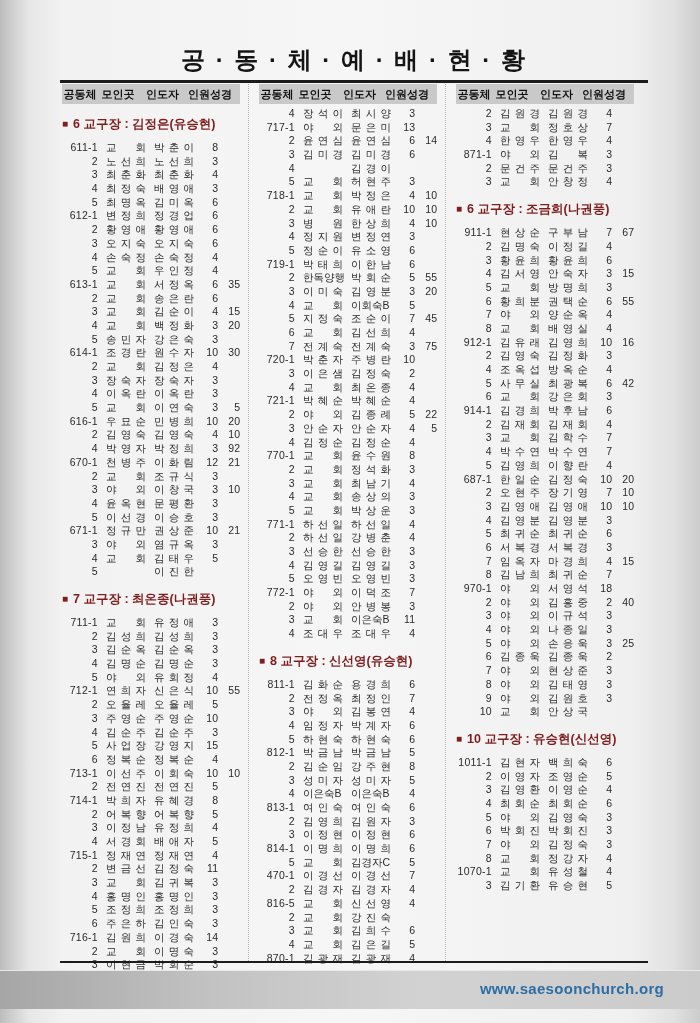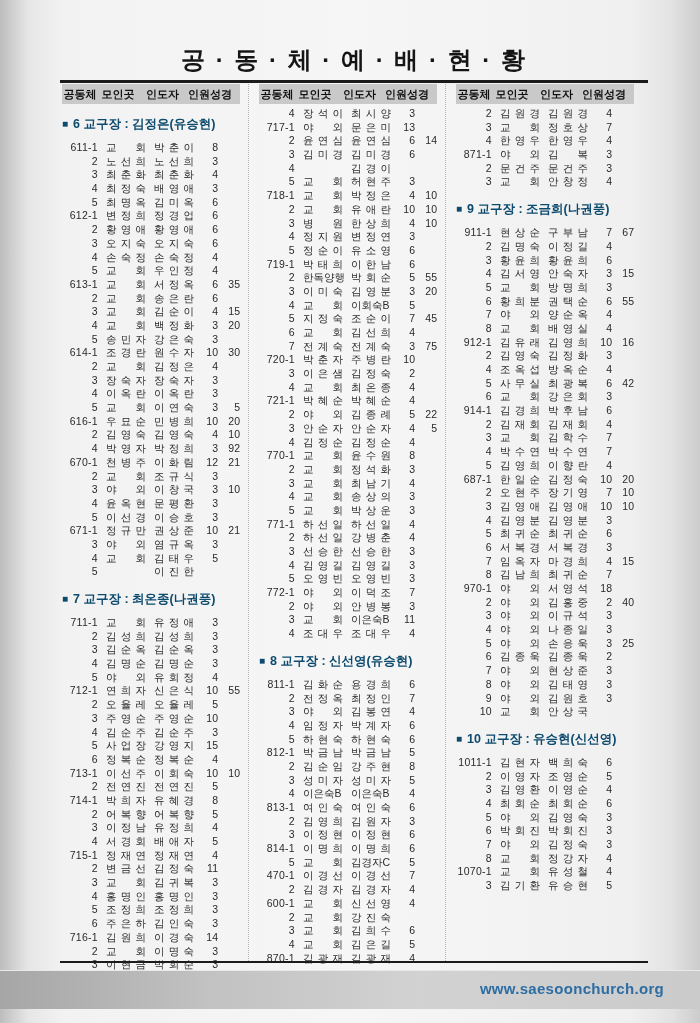--- a/index.html
+++ b/index.html
@@ -24,21 +24,21 @@
     font-weight:bold;font-size:11px;color:#111;margin-bottom:3px;white-space:nowrap;
   }
   .hc{display:block;}
   .h-code{width:36px;text-align:center;}
   .h-place{width:40px;margin-left:0;text-align:center;}
   .h-leader{width:40px;margin-left:8px;}
   .h-n1{width:24px;text-align:right;}
   .h-n2{width:22px;text-align:right;}
   .sec{
     margin:12px 0 10px;height:15px;line-height:15px;
-    font-size:12.5px;font-weight:bold;color:#0c4a6e;white-space:nowrap;
+    font-size:12.5px;font-weight:bold;color:#7f1d1d;white-space:nowrap;
   }
   .sec .bullet{font-size:10px;margin-right:5px;vertical-align:1px;}
   .row{display:flex;height:13.7px;line-height:13.7px;font-size:10.5px;color:#2a2a2a;white-space:nowrap;}
   .c-code{width:36px;display:flex;justify-content:flex-end;letter-spacing:0.3px;}
   .c-place,.c-leader{width:40px;margin-left:8px;display:flex;justify-content:space-between;overflow:visible;}
   .c-place i,.c-leader i{font-style:normal;}
   .c-n1{width:24px;display:flex;justify-content:flex-end;}
   .c-n2{width:22px;display:flex;justify-content:flex-end;}
   .footer-band{
     position:absolute;left:0;bottom:14px;width:700px;height:38px;
@@ -1702,21 +1702,21 @@
         </span>
         <span class="c-leader">
           <i>김</i>
           <i>경</i>
           <i>자</i>
         </span>
         <span class="c-n1">4</span>
         <span class="c-n2"></span>
       </div>
       <div class="row">
-        <span class="c-code">600-1</span>
+        <span class="c-code">816-5</span>
         <span class="c-place">
           <i>교</i>
           <i>회</i>
         </span>
         <span class="c-leader">
           <i>신</i>
           <i>선</i>
           <i>영</i>
         </span>
         <span class="c-n1">4</span>
@@ -1867,21 +1867,21 @@
           <i>회</i>
         </span>
         <span class="c-leader">
           <i>안</i>
           <i>창</i>
           <i>정</i>
         </span>
         <span class="c-n1">4</span>
         <span class="c-n2"></span>
       </div>
-      <div class="sec"><span class="bullet">■</span><span>9 교구장 : 조금희(나권풍)</span></div>
+      <div class="sec"><span class="bullet">■</span><span>6 교구장 : 조금희(나권풍)</span></div>
       <div class="row">
         <span class="c-code">911-1</span>
         <span class="c-place">
           <i>현</i>
           <i>상</i>
           <i>순</i>
         </span>
         <span class="c-leader">
           <i>구</i>
           <i>부</i>

